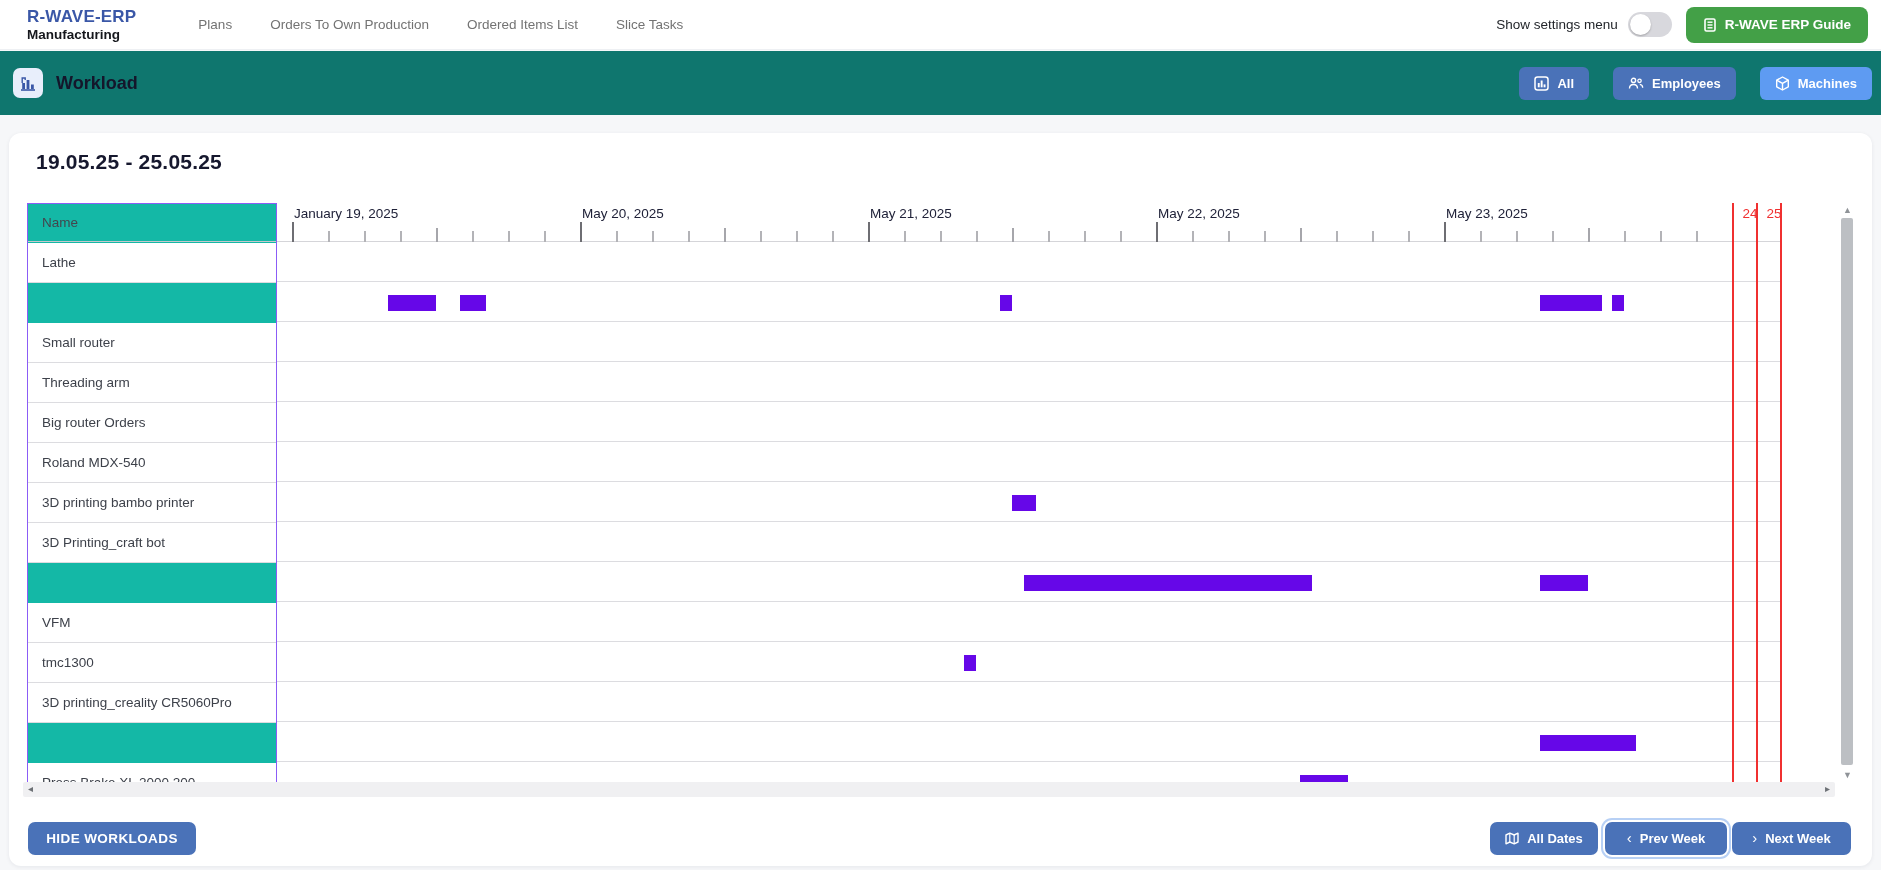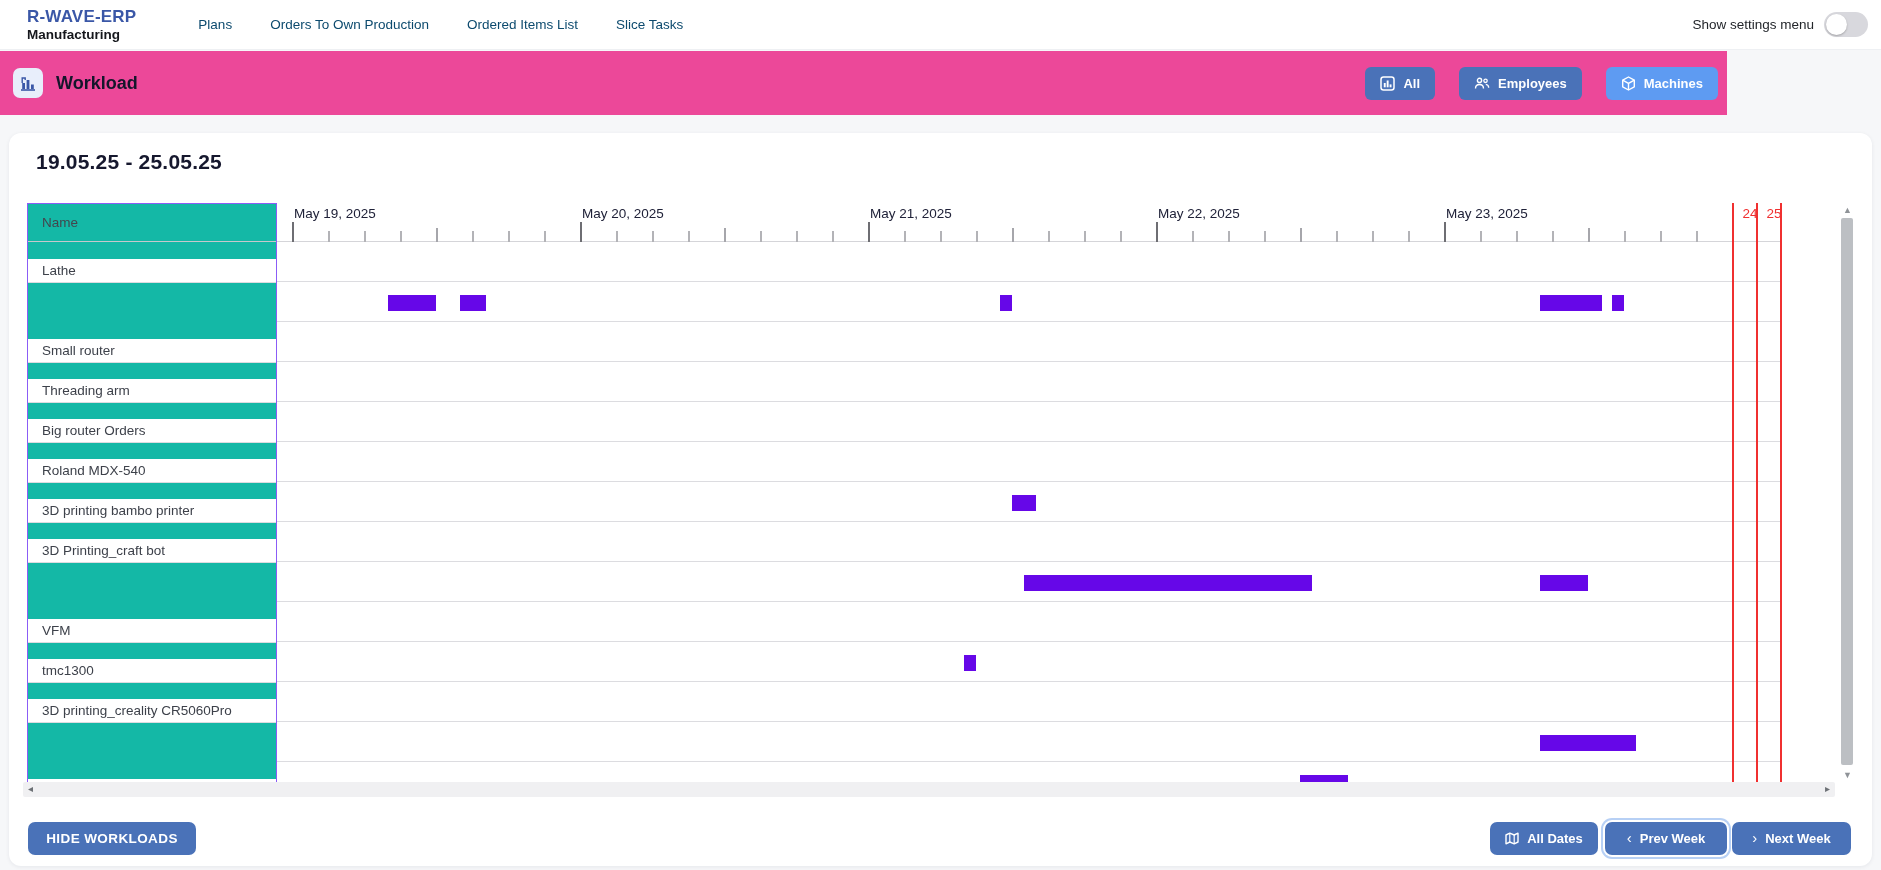--- a/index.html
+++ b/index.html
@@ -7,52 +7,52 @@
   body { font-family:"Liberation Sans", sans-serif; }
   #app { position:relative; width:1881px; height:870px; overflow:hidden; background:#f6f7f9; }
 
   
   .topnav { position:absolute; left:0; top:0; width:1881px; height:50px; background:#fff;
             border-bottom:1px solid #eef0f3; display:flex; align-items:center; }
   .brand { margin-left:27px; line-height:1.15; }
   .brand-title { color:#3a57a7; font-size:17px; font-weight:700; letter-spacing:.2px; }
   .brand-sub { color:#15171c; font-size:13.5px; font-weight:700; }
   .nav-links { display:flex; gap:38px; margin-left:62px; }
-  .nav-link { font-size:13.5px; color:#0c4a6e; font-weight:500; cursor:pointer; white-space:nowrap; }
+  .nav-link { font-size:13.5px; color:#737373; font-weight:500; cursor:pointer; white-space:nowrap; }
   .nav-right { margin-left:auto; display:flex; align-items:center; margin-right:13px; }
   .settings-label { font-size:13.5px; color:#23262b; margin-right:10px; }
   .toggle { width:44px; height:25px; border-radius:13px; background:#d8d8dd; position:relative; cursor:pointer; }
   .toggle-knob { position:absolute; left:2px; top:2px; width:21px; height:21px; border-radius:50%;
                  background:#fff; box-shadow:0 1px 2px rgba(0,0,0,.25); }
   .guide-btn { margin-left:14px; height:36px; padding:0 17px; background:#43a047; border:none; border-radius:8px;
                color:#fff; font-weight:700; font-size:13.5px; display:flex; align-items:center; gap:8px; cursor:pointer;
                font-family:inherit; }
 
   
-  .toolbar { position:absolute; left:0; top:51px; width:1727px; height:64px; background:#ec4899; display:flex; align-items:center; }
+  .toolbar { position:absolute; left:0; top:51px; width:1881px; height:64px; background:#0f766e; display:flex; align-items:center; }
   .tool-icon-tile { width:30px; height:30px; border-radius:7px; background:#e8eefb; margin-left:13px;
                     display:flex; align-items:center; justify-content:center; }
   .page-title { font-size:18px; font-weight:700; color:#14162b; margin-left:13px; }
   .view-btns { margin-left:auto; margin-right:9px; display:flex; gap:24px; }
   .view-btn { height:33px; padding:0 15px; border:none; border-radius:6px; background:#4a72b8; color:#fff;
               font-size:13px; font-weight:700; display:flex; align-items:center; gap:8px; cursor:pointer; font-family:inherit; }
   .view-btn.active { background:#5e9bf2; }
 
   
   .card { position:absolute; left:9px; top:133px; width:1863px; height:733px; background:#fff;
           border-radius:12px; box-shadow:0 1px 4px rgba(20,30,60,.07); }
   .date-heading { position:absolute; left:27px; top:17px; font-size:21px; font-weight:700; color:#16182e; letter-spacing:.2px; }
 
   
   .gantt { position:absolute; left:18px; top:70px; width:1830px; height:579px; overflow:hidden; }
   .name-col { position:absolute; left:0; top:0; width:250px; height:579px; border:1px solid #8b5cf6; background:#14b8a6; }
   .name-header { position:absolute; left:0; top:0; width:248px; height:38px; border-bottom:1px solid #c7c8cc;
                  display:flex; align-items:center; padding-left:14px; font-size:13.5px; color:#43464e; }
-  .name-cell { position:absolute; left:0; width:248px; height:24px; border-bottom:1px solid #dcdce0;
-               display:flex; align-items:center; padding-left:14px; font-size:13.5px; color:#3d414a; background:#fff;margin-top:16px; }
+  .name-cell { position:absolute; left:0; width:248px; height:40px; border-bottom:1px solid #dcdce0;
+               display:flex; align-items:center; padding-left:14px; font-size:13.5px; color:#3d414a; background:#fff; }
   .tl-topline { position:absolute; left:250px; top:38px; width:1504px; height:1px; background:#d5d5d9; }
   .tl-row { position:absolute; left:250px; width:1504px; height:40px; border-bottom:1px solid #dcdce0; }
   .day-label { position:absolute; top:3px; font-size:13.5px; font-weight:500; color:#202239; white-space:nowrap; }
   .tick { position:absolute; background:#b3b3b7; width:1.5px; }
   .tick.major { background:#6e6e73; width:2px; height:20px; top:19px; }
   .tick.mid { height:14px; top:25px; background:#a6a6ab; }
   .tick.minor { height:11px; top:28px; }
   .weekend-line { position:absolute; top:0; width:1.5px; height:579px; background:#f03030; }
   .weekend-label { position:absolute; top:3px; width:36px; text-align:center; font-size:13.5px; color:#f03030; }
   .gantt-bar { position:absolute; height:16px; background:#6607e8; cursor:pointer; }
@@ -88,20 +88,31 @@
         <div class="nav-link">Plans</div>
         <div class="nav-link">Orders To Own Production</div>
         <div class="nav-link">Ordered Items List</div>
         <div class="nav-link">Slice Tasks</div>
       </div>
     <div class="nav-right">
       <span class="settings-label">Show settings menu</span>
       <div class="toggle">
         <div class="toggle-knob"></div>
       </div>
+      <button class="guide-btn">
+        <span>
+          <svg width="14" height="14" viewBox="0 0 14 14">
+              <rect x="2" y="1" width="10" height="12" rx="1.5" fill="none" stroke="#fff" stroke-width="1.6"></rect>
+              <line x1="4.5" y1="4.2" x2="9.5" y2="4.2" stroke="#fff" stroke-width="1.4"></line>
+              <line x1="4.5" y1="7" x2="9.5" y2="7" stroke="#fff" stroke-width="1.4"></line>
+              <line x1="4.5" y1="9.8" x2="9.5" y2="9.8" stroke="#fff" stroke-width="1.4"></line>
+            </svg>
+        </span>
+        <span>R-WAVE ERP Guide</span>
+      </button>
     </div>
   </div>
 
   <div class="toolbar">
     <div class="tool-icon-tile">
       <svg width="18" height="18" viewBox="0 0 18 18">
           <path d="M2 16 L16 16" stroke="#3a57a7" stroke-width="1.6"></path>
           <rect x="3.2" y="9" width="2.8" height="6" fill="#3a57a7"></rect>
           <rect x="7.6" y="6" width="2.8" height="9" fill="#3a57a7"></rect>
           <rect x="12" y="10.5" width="2.8" height="4.5" fill="#3a57a7"></rect>
@@ -171,21 +182,21 @@
           <div class="tl-row" style="top: 199px;"></div>
           <div class="tl-row" style="top: 239px;"></div>
           <div class="tl-row" style="top: 279px;"></div>
           <div class="tl-row" style="top: 319px;"></div>
           <div class="tl-row" style="top: 359px;"></div>
           <div class="tl-row" style="top: 399px;"></div>
           <div class="tl-row" style="top: 439px;"></div>
           <div class="tl-row" style="top: 479px;"></div>
           <div class="tl-row" style="top: 519px;"></div>
           <div class="tl-row" style="top: 559px;"></div>
-          <div class="day-label" style="left: 267px;">May 19, 2025</div>
+          <div class="day-label" style="left: 267px;">January 19, 2025</div>
           <div class="tick major" style="left: 265px;"></div>
           <div class="tick minor" style="left: 301px;"></div>
           <div class="tick minor" style="left: 337px;"></div>
           <div class="tick minor" style="left: 373px;"></div>
           <div class="tick mid" style="left: 409px;"></div>
           <div class="tick minor" style="left: 445px;"></div>
           <div class="tick minor" style="left: 481px;"></div>
           <div class="tick minor" style="left: 517px;"></div>
           <div class="day-label" style="left: 555px;">May 20, 2025</div>
           <div class="tick major" style="left: 553px;"></div>

